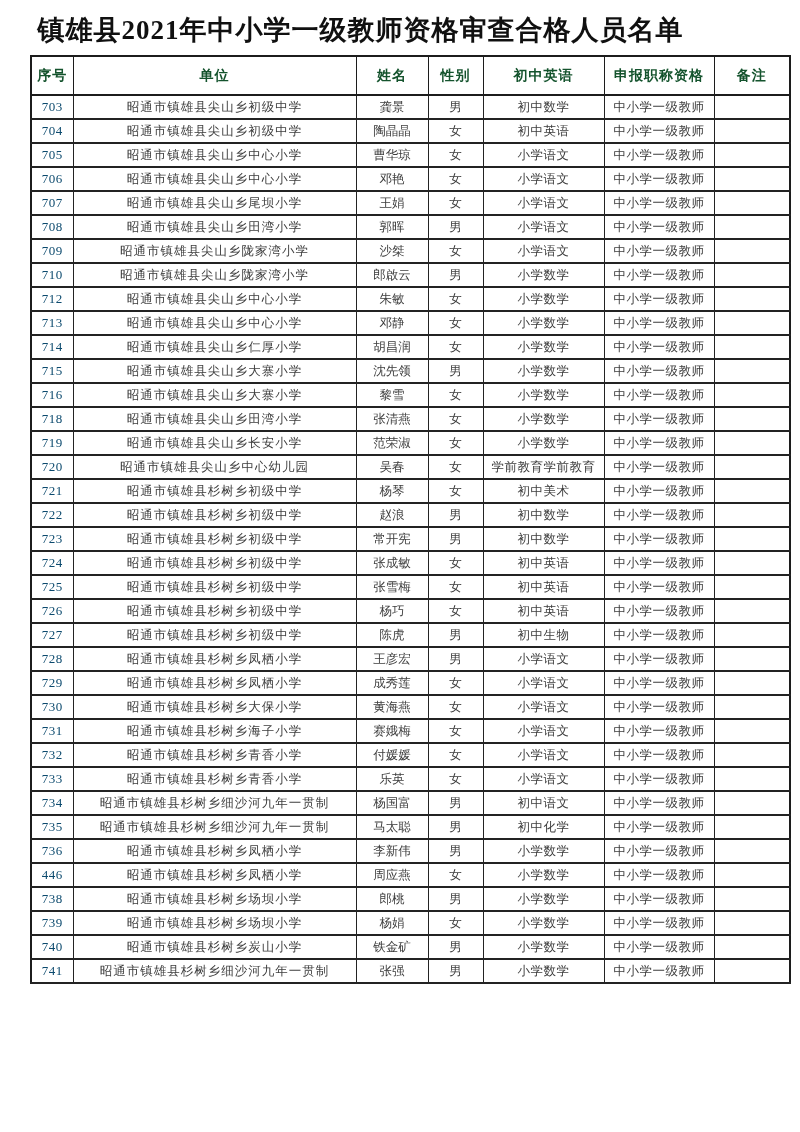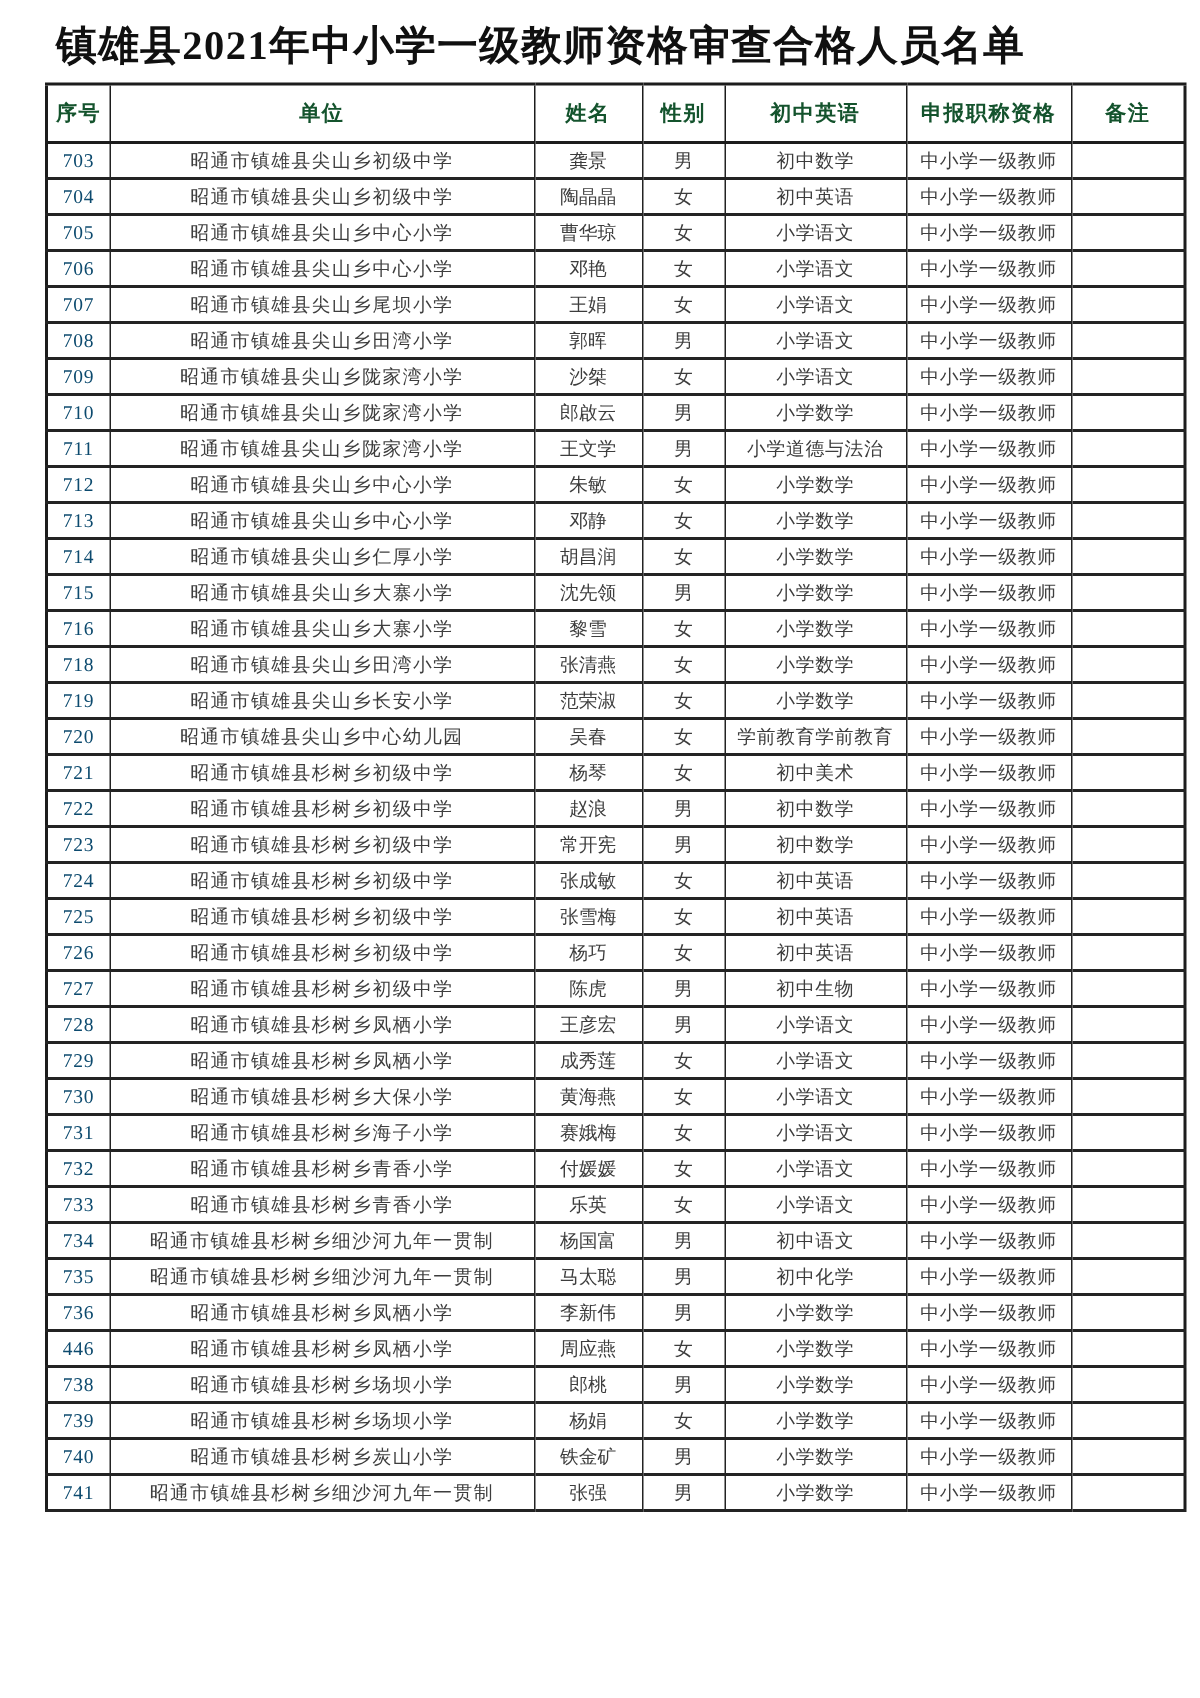--- a/index.html
+++ b/index.html
@@ -170,29 +170,20 @@
       <tr>
         <td class="c0">710</td>
         <td class="c1">昭通市镇雄县尖山乡陇家湾小学</td>
         <td class="c2">郎啟云</td>
         <td class="c3">男</td>
         <td class="c4">小学数学</td>
         <td class="c5">中小学一级教师</td>
         <td class="c6"></td>
       </tr>
       <tr>
-        <td class="c0">711</td>
-        <td class="c1">昭通市镇雄县尖山乡陇家湾小学</td>
-        <td class="c2">王文学</td>
-        <td class="c3">男</td>
-        <td class="c4">小学道德与法治</td>
-        <td class="c5">中小学一级教师</td>
-        <td class="c6"></td>
-      </tr>
-      <tr>
         <td class="c0">712</td>
         <td class="c1">昭通市镇雄县尖山乡中心小学</td>
         <td class="c2">朱敏</td>
         <td class="c3">女</td>
         <td class="c4">小学数学</td>
         <td class="c5">中小学一级教师</td>
         <td class="c6"></td>
       </tr>
       <tr>
         <td class="c0">713</td>

